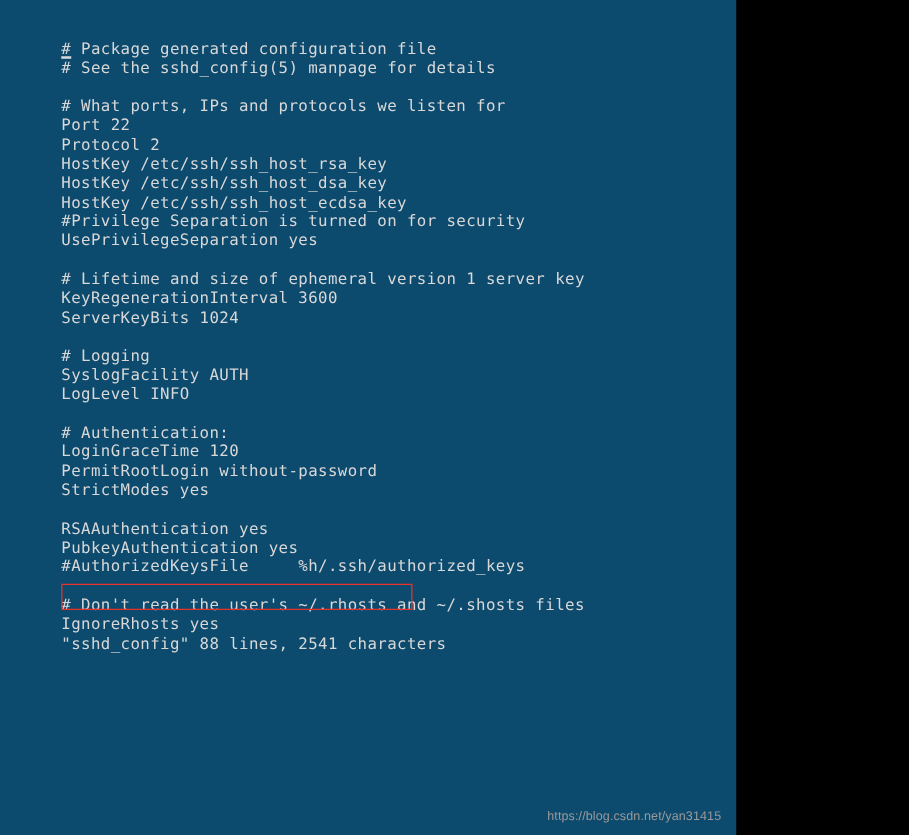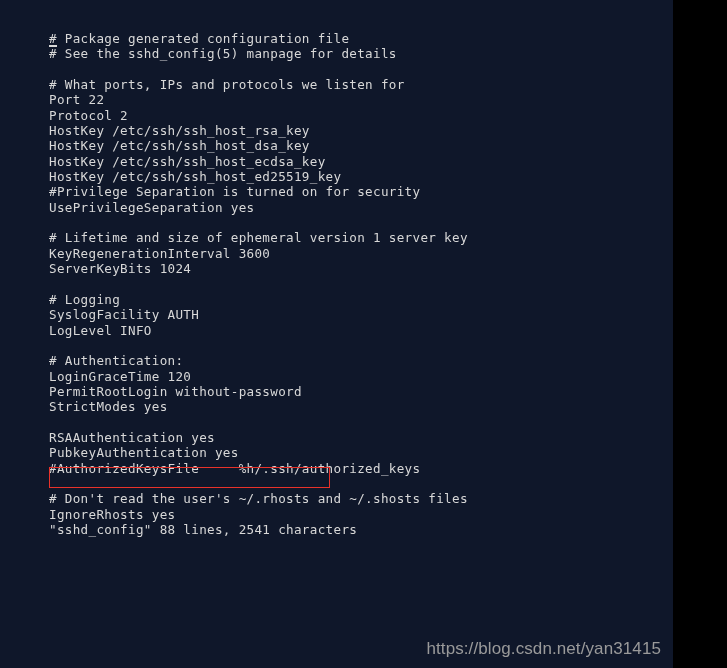--- a/index.html
+++ b/index.html
@@ -2,23 +2,23 @@
 <html><head>
 <meta charset="utf-8">
 <style>
   html, body {
     margin: 0;
     padding: 0;
     background: #000000;
   }
   #screen {
     position: relative;
-    width: 673px;
+    width: 589px;
     height: 668px;
-    background: #0f172a;
+    background: #0c4a6e;
     overflow: hidden;
     font-family: "DejaVu Sans Mono", "Liberation Mono", monospace;
   }
   #terminal {
     position: absolute;
     left: 49px;
     top: 31px;
     width: 660px;
   }
   .line {
@@ -48,21 +48,21 @@
     border: 1.6px solid #e8322a;
     box-sizing: border-box;
     pointer-events: none;
     background: transparent;
   }
   #watermark {
     position: absolute;
     right: 12px;
     bottom: 9px;
     font-family: "Liberation Sans", "DejaVu Sans", sans-serif;
-    font-size: 17px;
+    font-size: 10px;
     color: #9a9a9a;
     white-space: nowrap;
     letter-spacing: 0.1px;
   }
 </style>
 </head>
 <body>
 
 <div id="screen">
 
@@ -70,21 +70,20 @@
 
     <div class="line"><span class="cursor-char">#</span><span> Package generated configuration file</span></div>
     <div class="line"># See the sshd_config(5) manpage for details</div>
     <div class="line blank">&nbsp;</div>
     <div class="line"># What ports, IPs and protocols we listen for</div>
     <div class="line">Port 22</div>
     <div class="line">Protocol 2</div>
     <div class="line">HostKey /etc/ssh/ssh_host_rsa_key</div>
     <div class="line">HostKey /etc/ssh/ssh_host_dsa_key</div>
     <div class="line">HostKey /etc/ssh/ssh_host_ecdsa_key</div>
-    <div class="line">HostKey /etc/ssh/ssh_host_ed25519_key</div>
     <div class="line">#Privilege Separation is turned on for security</div>
     <div class="line">UsePrivilegeSeparation yes</div>
     <div class="line blank">&nbsp;</div>
     <div class="line"># Lifetime and size of ephemeral version 1 server key</div>
     <div class="line">KeyRegenerationInterval 3600</div>
     <div class="line">ServerKeyBits 1024</div>
     <div class="line blank">&nbsp;</div>
     <div class="line"># Logging</div>
     <div class="line">SyslogFacility AUTH</div>
     <div class="line">LogLevel INFO</div>

